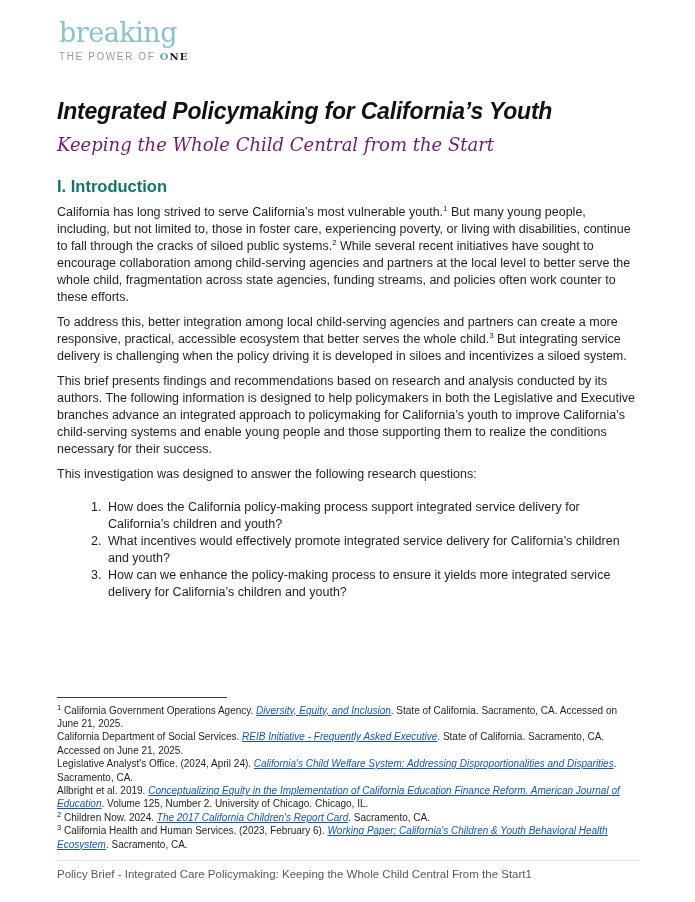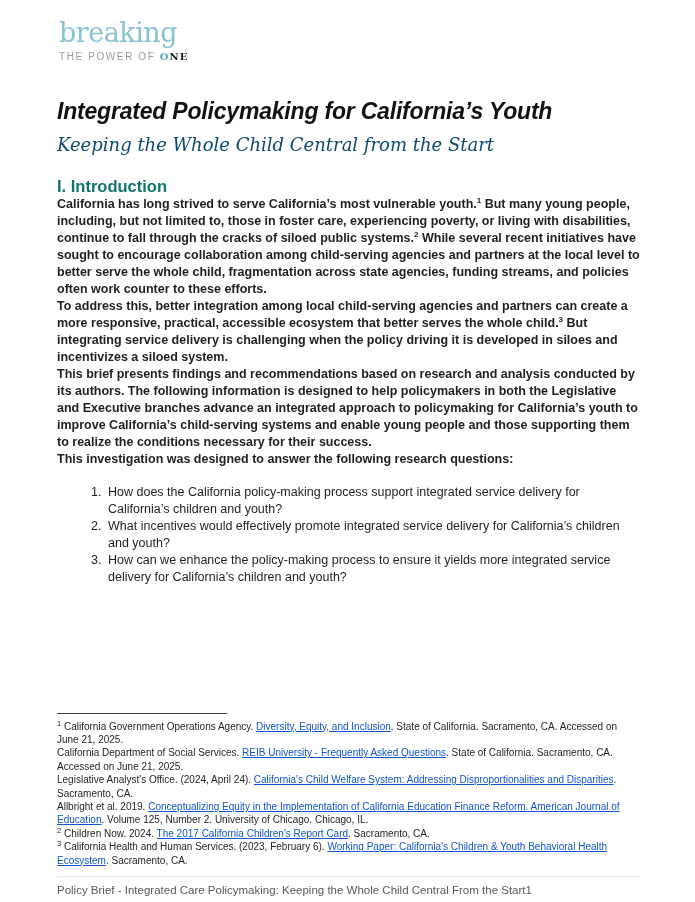--- a/index.html
+++ b/index.html
@@ -2,21 +2,21 @@
 <html><head>
 <meta charset="utf-8">
 <style>
   html,body{margin:0;padding:0;background:#e8e8e8;}
   .page{
     position:relative;
     width:695px;height:902px;
     margin:0 auto;
     background:#ffffff;
     box-sizing:border-box;
-    padding:20px 55px 6px 57px;
+    padding:20px 55px 22px 57px;
     display:flex;flex-direction:column;
     font-family:"Liberation Sans", sans-serif;
     color:#1f1f1f;
     overflow:hidden;
   }
   
   .logo{margin:0 0 0 2px;}
   .logo-word{
     font-family:"DejaVu Serif", serif;
     font-size:27px;line-height:0.95;
@@ -39,51 +39,50 @@
   .doc-title{
     margin:36px 0 0;
     font-size:23px;font-weight:bold;color:#111;
     letter-spacing:-0.2px;
     font-style:italic;
   }
   .doc-subtitle{
     margin:9px 0 0;
     font-family:"DejaVu Serif", serif;
     font-style:italic;font-weight:normal;
-    font-size:18px;color:#0c4a6e;
+    font-size:18px;color:#701a75;
   }
   .section-heading{
     margin:22px 0 0;
     font-size:16.5px;font-weight:bold;color:#0f766e;
   }
   
   .body-text p{
     font-size:12.5px;line-height:17px;
-    margin:0 0 0;
-    font-weight:bold;
+    margin:8px 0 0;
   }
   sup{font-size:8px;line-height:0;}
   ol.questions{
     margin:16px 0 0;padding-left:48px;
   }
   ol.questions li{
     font-size:12.5px;line-height:17px;
     padding-left:3px;
   }
   
   .bottom{margin-top:auto;}
   .fn-rule{
     width:170px;height:0;
     border-top:1px solid #3c3c3c;
     margin:0 0 6px;
   }
   .footnotes{font-size:10px;line-height:13.4px;color:#1f1f1f;}
   .footnotes sup{font-size:7.5px;}
   .doc-link{
-    color:#1155cc;
+    color:#1155cc;font-style:italic;
     text-decoration:underline;cursor:pointer;
   }
   .page-footer{
     display:flex;align-items:baseline;
     margin-top:9px;padding-top:7px;
     border-top:1px solid #e3e3e3;
     font-size:11.5px;color:#58595b;
   }
 </style>
 </head>
@@ -114,21 +113,21 @@
       <li>How does the California policy-making process support integrated service delivery for California’s children and youth?</li>
       <li>What incentives would effectively promote integrated service delivery for California’s children and youth?</li>
       <li>How can we enhance the policy-making process to ensure it yields more integrated service delivery for California’s children and youth?</li>
     </ol>
   </div>
 
   <div class="bottom">
     <div class="fn-rule"></div>
     <div class="footnotes">
       <div><sup>1</sup> California Government Operations Agency. <a class="doc-link">Diversity, Equity, and Inclusion</a>. State of California. Sacramento, CA. Accessed on June 21, 2025.</div>
-      <div>California Department of Social Services. <a class="doc-link">REIB University - Frequently Asked Questions</a>. State of California. Sacramento, CA. Accessed on June 21, 2025.</div>
+      <div>California Department of Social Services. <a class="doc-link">REIB Initiative - Frequently Asked Executive</a>. State of California. Sacramento, CA. Accessed on June 21, 2025.</div>
       <div>Legislative Analyst's Office. (2024, April 24). <a class="doc-link">California's Child Welfare System: Addressing Disproportionalities and Disparities</a>. Sacramento, CA.</div>
       <div>Allbright et al. 2019. <a class="doc-link">Conceptualizing Equity in the Implementation of California Education Finance Reform. American Journal of Education</a>. Volume 125, Number 2. University of Chicago. Chicago, IL.</div>
       <div><sup>2</sup> Children Now. 2024. <a class="doc-link">The 2017 California Children's Report Card</a>. Sacramento, CA.</div>
       <div><sup>3</sup> California Health and Human Services. (2023, February 6). <a class="doc-link">Working Paper: California's Children &amp; Youth Behavioral Health Ecosystem</a>. Sacramento, CA.</div>
     </div>
     <footer class="page-footer">
       <span>Policy Brief - Integrated Care Policymaking: Keeping the Whole Child Central From the Start</span>
       <span>1</span>
     </footer>
   </div>

